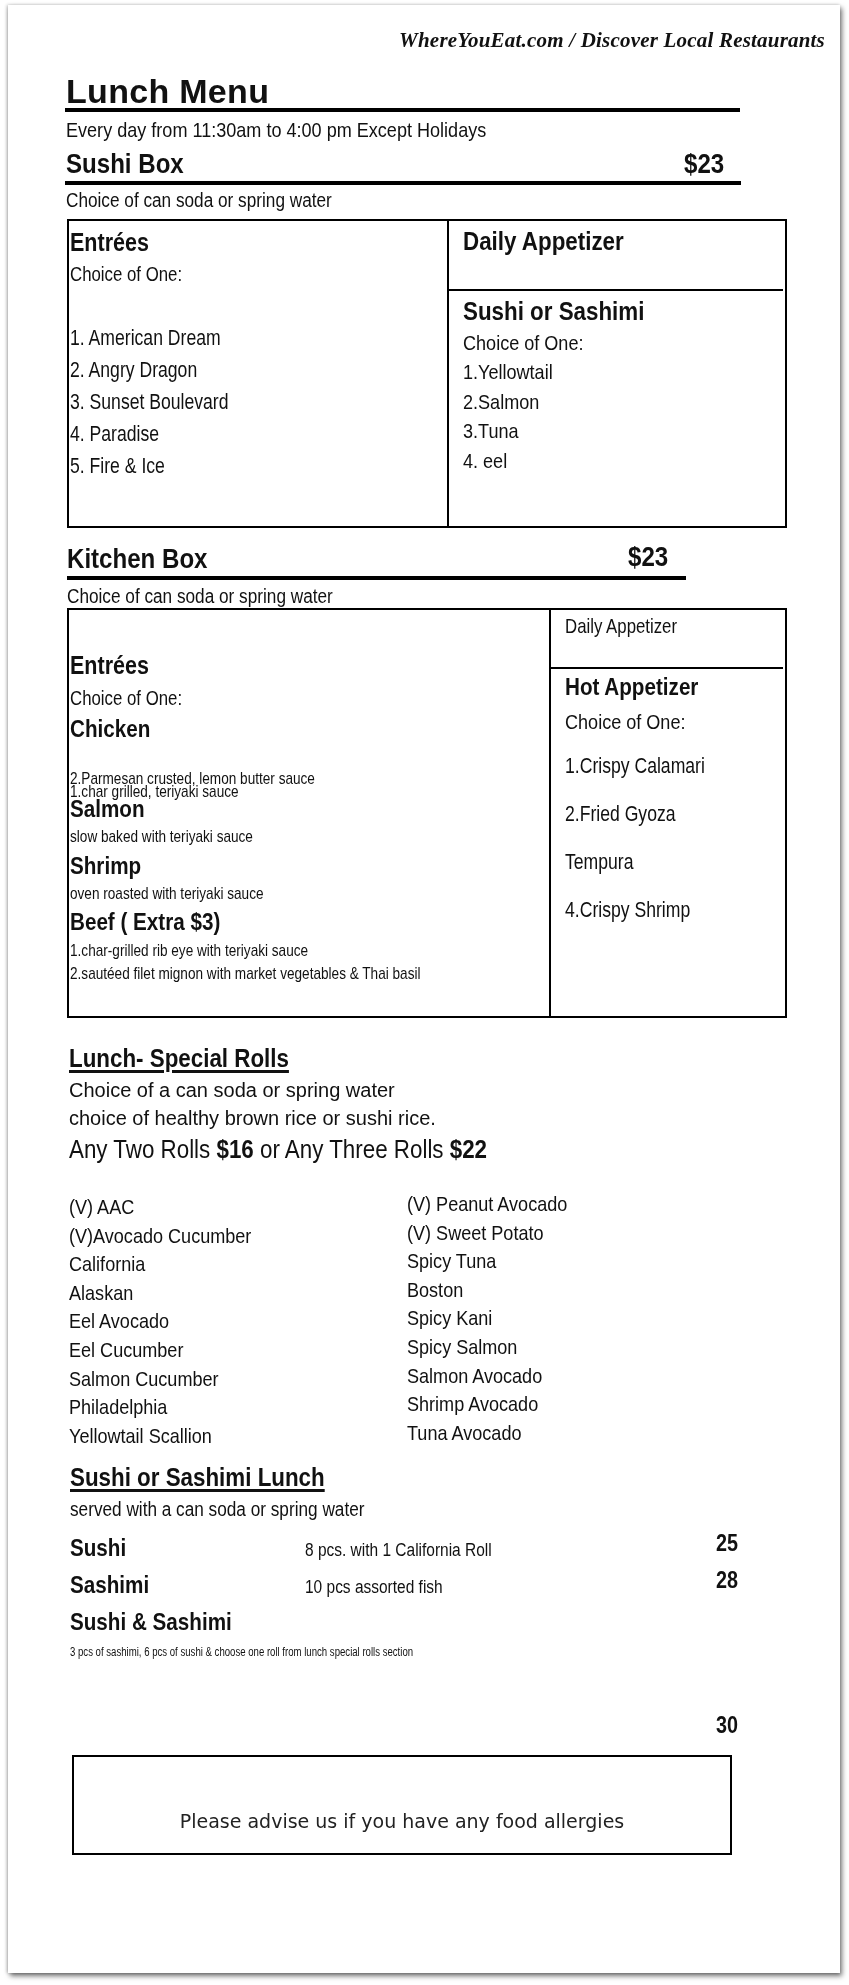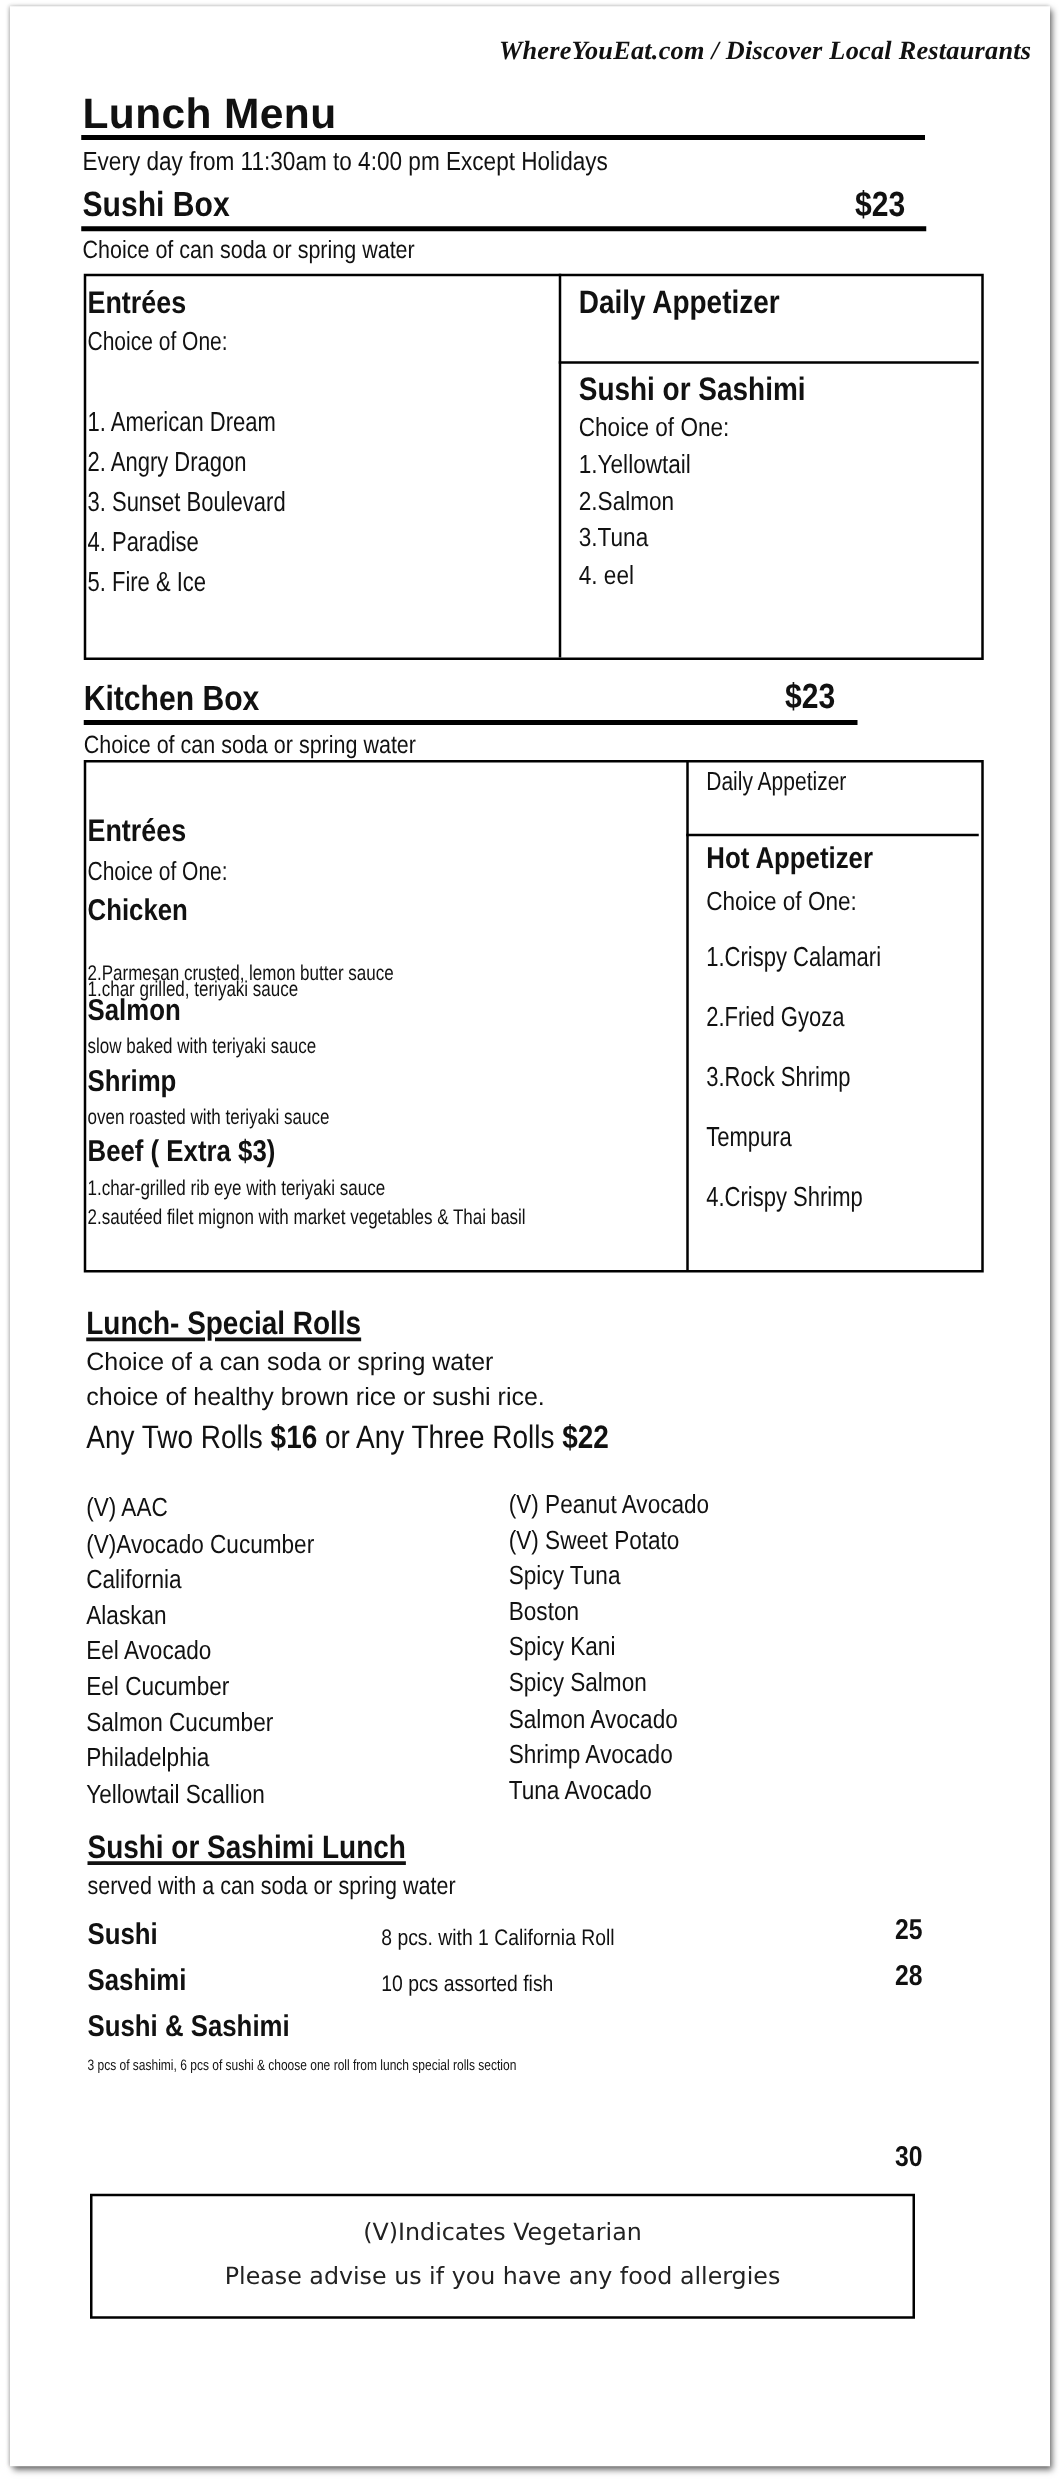--- a/index.html
+++ b/index.html
@@ -93,21 +93,20 @@
 <div class="abs bold" style="left:70px; top:908px; font-size:24px;"><span class="narrow">Beef ( Extra $3)</span></div>
 <div class="abs item-small" style="left:70px; top:941px;"><span class="narrow2">1.char-grilled rib eye with teriyaki sauce</span></div>
 <div class="abs item-small" style="left:70px; top:964px;"><span class="narrow2">2.sautéed filet mignon with market vegetables &amp; Thai basil</span></div>
 
 <div class="abs" style="left:565px; top:614px; font-size:21px;"><span class="narrow2">Daily Appetizer</span></div>
 <div class="abs bold" style="left:565px; top:673px; font-size:24px;"><span class="narrow">Hot Appetizer</span></div>
 <div class="abs" style="left:565px; top:710px; font-size:21px;"><span class="narrow">Choice of One:</span></div>
 <div class="abs" style="left:565px; top:742px; font-size:22px; line-height:48px;">
   <div><span class="narrow2">1.Crispy Calamari</span></div>
   <div><span class="narrow2">2.Fried Gyoza</span></div>
-  <div><span class="narrow2">3.Rock Shrimp</span></div>
   <div><span class="narrow2">Tempura</span></div>
   <div><span class="narrow2">4.Crispy Shrimp</span></div>
 </div>
 
 <div class="abs bold" style="left:69px; top:1043px; font-size:26px;"><span class="narrow underline-title">Lunch- Special Rolls</span></div>
 <div class="abs txt20" style="left:69px; top:1079px;"><span>Choice of a can soda or spring water</span></div>
 <div class="abs txt20" style="left:69px; top:1107px;"><span>choice of healthy brown rice or sushi rice.</span></div>
 <div class="abs" style="left:69px; top:1134px; font-size:26px;"><span class="narrow"><span style="white-space:pre">Any Two Rolls </span><span class="bold">$16</span><span style="white-space:pre"> or Any Three Rolls </span><span class="bold">$22</span></span></div>
 
 <div class="abs roll" style="left:69px; top:1193px; line-height:28.6px;">
@@ -143,15 +142,14 @@
 <div class="abs bold" style="left:70px; top:1571px; font-size:24px;"><span class="narrow">Sashimi</span></div>
 <div class="abs" style="left:305px; top:1577px; font-size:18px;"><span class="narrow">10 pcs assorted fish</span></div>
 <div class="abs bold" style="left:716px; top:1567px; font-size:23px;"><span class="narrow">28</span></div>
 
 <div class="abs bold" style="left:70px; top:1608px; font-size:24px;"><span class="narrow">Sushi &amp; Sashimi</span></div>
 <div class="abs bold" style="left:716px; top:1668px; font-size:23px;margin-top:44px;"><span class="narrow">30</span></div>
 
 <div class="abs" style="left:70px; top:1645px; font-size:12px;"><span class="narrow2">3 pcs of sashimi, 6 pcs of sushi &amp; choose one roll from lunch special rolls section</span></div>
 
 <div class="footer-box">
-  <div class="footer-line" style="top:18px;">(V)Indicates Vegetarian</div>
   <div class="footer-line" style="top:53px;">Please advise us if you have any food allergies</div>
 </div>
 
 </body></html>

